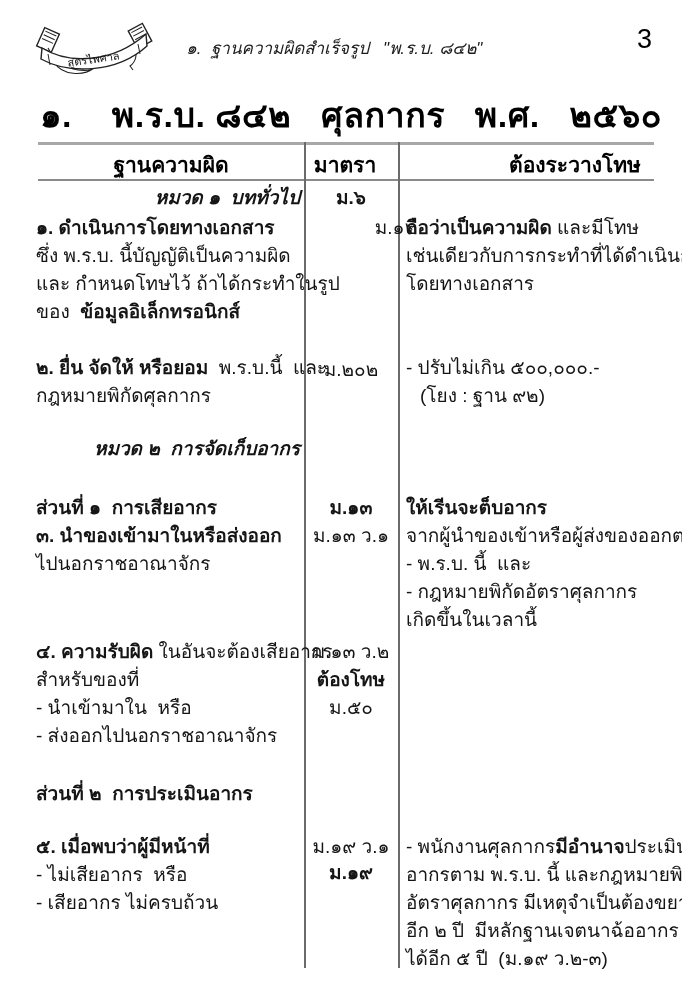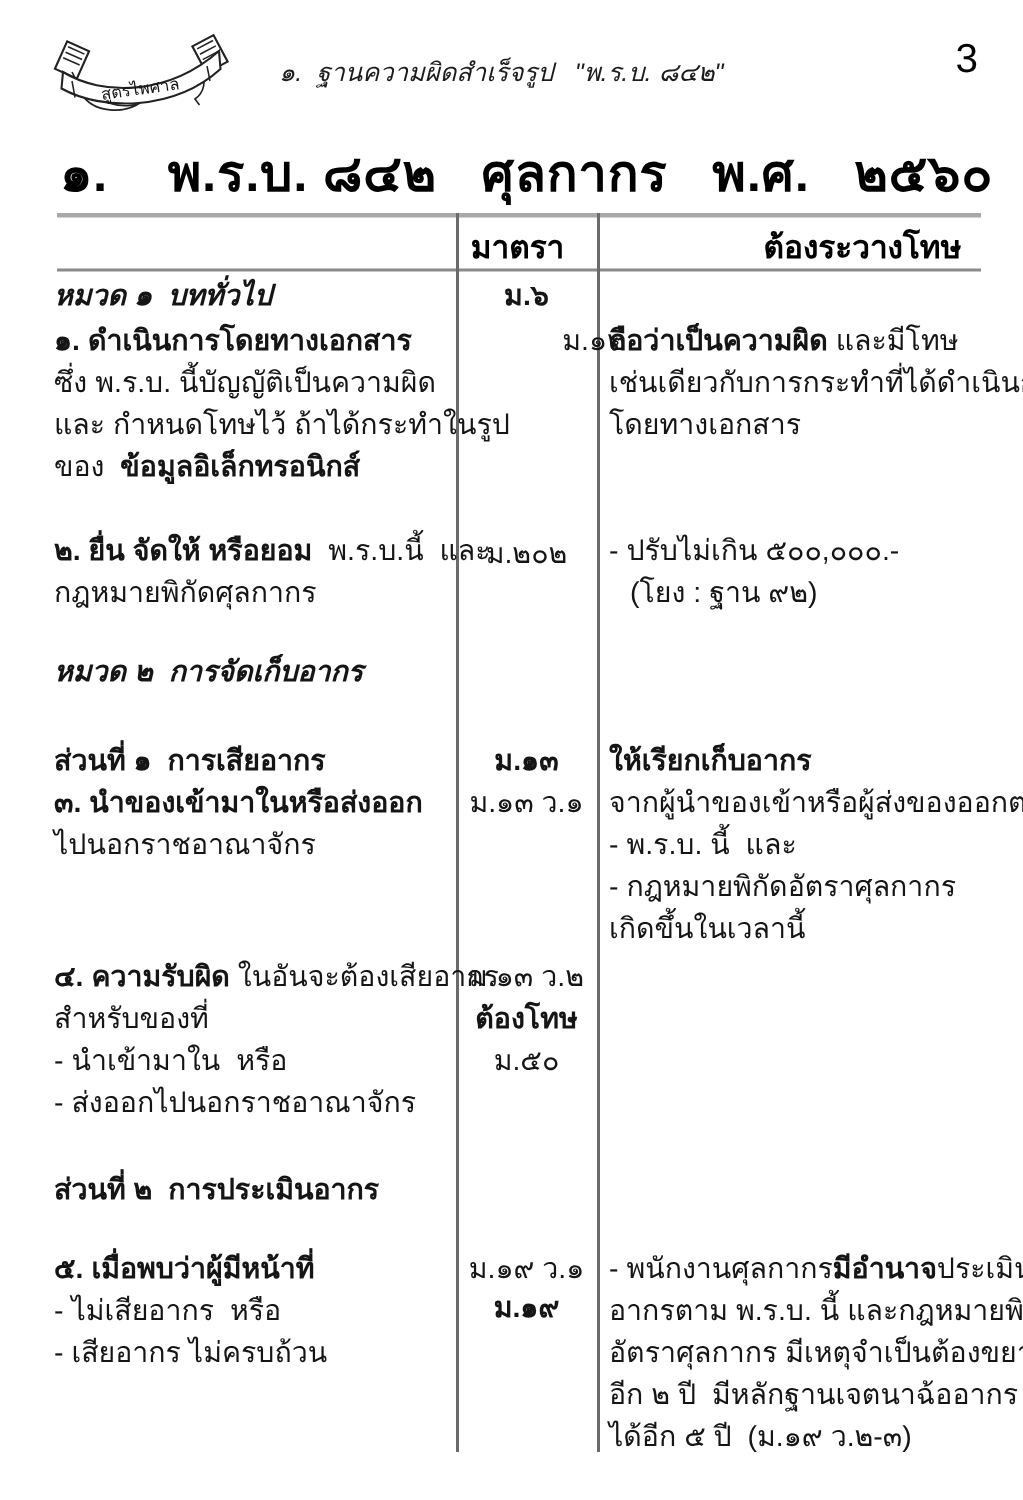--- a/index.html
+++ b/index.html
@@ -38,21 +38,21 @@
   .th1{left:38px;width:266px;}
   .th2{left:304px;width:82px;}
   .th3{left:400px;width:254px;padding-left:48px;}
   
   .tline{
     position:absolute;font-size:19px;line-height:26px;white-space:pre;color:#151515;
   }
   .tline.l{left:36px;width:264px;}
   .tline.m{left:304px;width:94px;text-align:center;}
   .tline.r{left:406px;width:248px;}
-  .tline.center{text-align:left;}
+  .tline.center{text-align:right;}
   .tline.italic{font-style:italic;}
   .tline .b{font-weight:bold;}
 </style>
 </head>
 <body>
 
 <div class="page">
 
   <div class="logo">
     <svg viewBox="0 0 120 62" width="120" height="62">
@@ -86,20 +86,21 @@
   <div class="header-line">๑.  ฐานความผิดสำเร็จรูป   "พ.ร.บ. ๘๔๒"</div>
   <div class="page-number">3</div>
 
   <h1 class="doc-title">๑.    พ.ร.บ. ๘๔๒   ศุลกากร   พ.ศ.   ๒๕๖๐</h1>
 
   <div class="t-border t-top"></div>
   <div class="t-border t-head-sep"></div>
   <div class="t-vline v1"></div>
   <div class="t-vline v2"></div>
 
+  <div class="th th1">ฐานความผิด</div>
   <div class="th th2">มาตรา</div>
   <div class="th th3">ต้องระวางโทษ</div>
 
   <div id="table-lines">
       <div class="tline l center italic" style="top: 185px;"><span class="b">หมวด ๑  บททั่วไป</span></div>
       <div class="tline m" style="top: 185px;"><span class="b">ม.๖</span></div>
       <div class="tline l" style="top: 215px;"><span class="b">๑. ดำเนินการโดยทางเอกสาร</span></div>
       <div class="tline l" style="top: 243px;"><span>ซึ่ง พ.ร.บ. นี้บัญญัติเป็นความผิด</span></div>
       <div class="tline l" style="top: 271px;"><span>และ กำหนดโทษไว้ ถ้าได้กระทำในรูป</span></div>
       <div class="tline l" style="top: 299px;"><span>ของ  </span><span class="b">ข้อมูลอิเล็กทรอนิกส์</span></div>
@@ -111,21 +112,21 @@
       <div class="tline l" style="top: 383px;"><span>กฎหมายพิกัดศุลกากร</span></div>
       <div class="tline m" style="top: 357px;"><span>ม.๒๐๒</span></div>
       <div class="tline r" style="top: 355px;"><span>- ปรับไม่เกิน ๕๐๐,๐๐๐.-</span></div>
       <div class="tline r" style="top: 383px; padding-left: 14px;"><span>(โยง : ฐาน ๙๒)</span></div>
       <div class="tline l center italic" style="top: 436px;"><span class="b">หมวด ๒  การจัดเก็บอากร</span></div>
       <div class="tline l" style="top: 495px;"><span class="b">ส่วนที่ ๑  การเสียอากร</span></div>
       <div class="tline l" style="top: 523px;"><span class="b">๓. นำของเข้ามาในหรือส่งออก</span></div>
       <div class="tline l" style="top: 551px;"><span>ไปนอกราชอาณาจักร</span></div>
       <div class="tline m" style="top: 495px;"><span class="b">ม.๑๓</span></div>
       <div class="tline m" style="top: 523px;"><span>ม.๑๓ ว.๑</span></div>
-      <div class="tline r" style="top: 495px;"><span class="b">ให้เรียกเก็บอากร</span></div>
+      <div class="tline r" style="top: 495px;"><span class="b">ให้เรีนจะต็บอากร</span></div>
       <div class="tline r" style="top: 523px;"><span>จากผู้นำของเข้าหรือผู้ส่งของออกตาม</span></div>
       <div class="tline r" style="top: 551px;"><span>- พ.ร.บ. นี้  และ</span></div>
       <div class="tline r" style="top: 579px;"><span>- กฎหมายพิกัดอัตราศุลกากร</span></div>
       <div class="tline r" style="top: 607px;"><span>เกิดขึ้นในเวลานี้</span></div>
       <div class="tline l" style="top: 639px;"><span class="b">๔. ความรับผิด</span><span> ในอันจะต้องเสียอากร</span></div>
       <div class="tline l" style="top: 667px;"><span>สำหรับของที่</span></div>
       <div class="tline l" style="top: 695px;"><span>- นำเข้ามาใน  หรือ</span></div>
       <div class="tline l" style="top: 723px;"><span>- ส่งออกไปนอกราชอาณาจักร</span></div>
       <div class="tline m" style="top: 639px;"><span>ม.๑๓ ว.๒</span></div>
       <div class="tline m" style="top: 667px;"><span class="b">ต้องโทษ</span></div>

